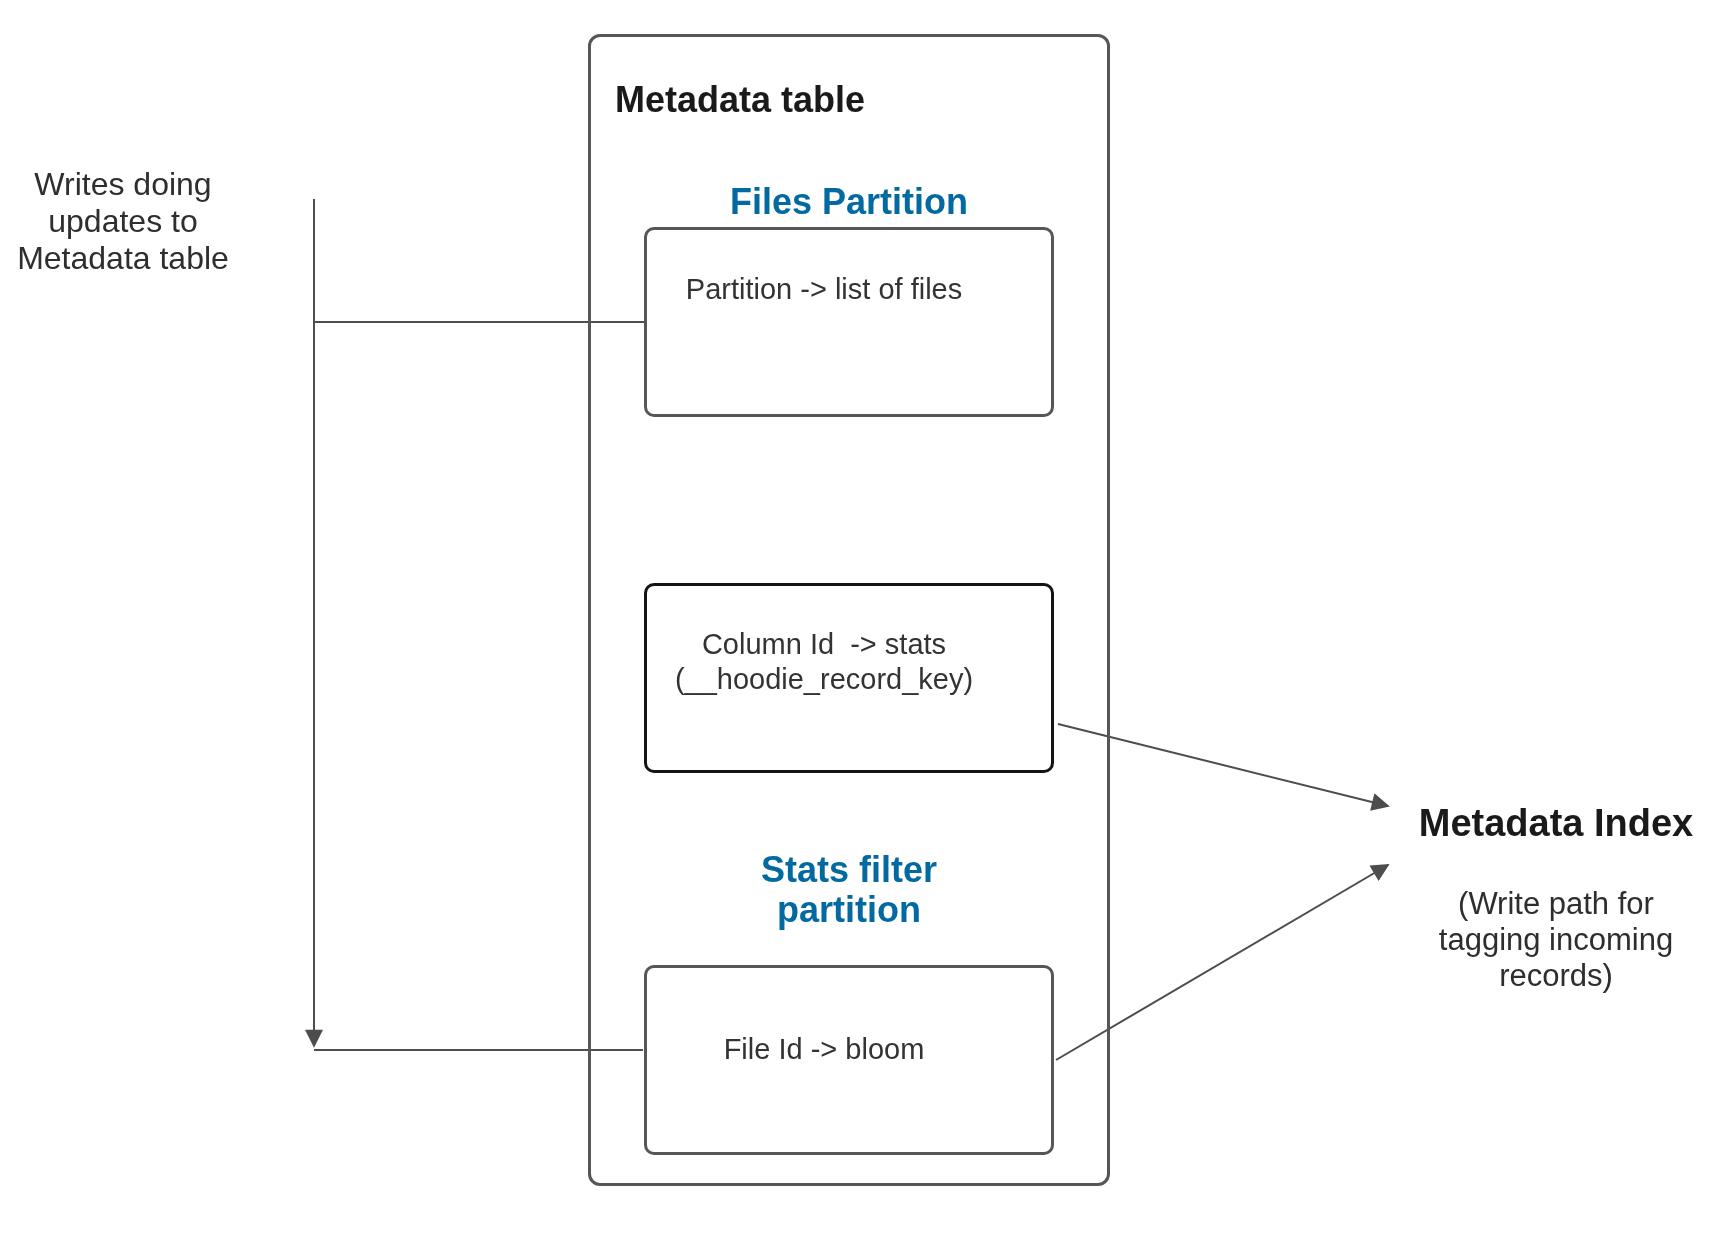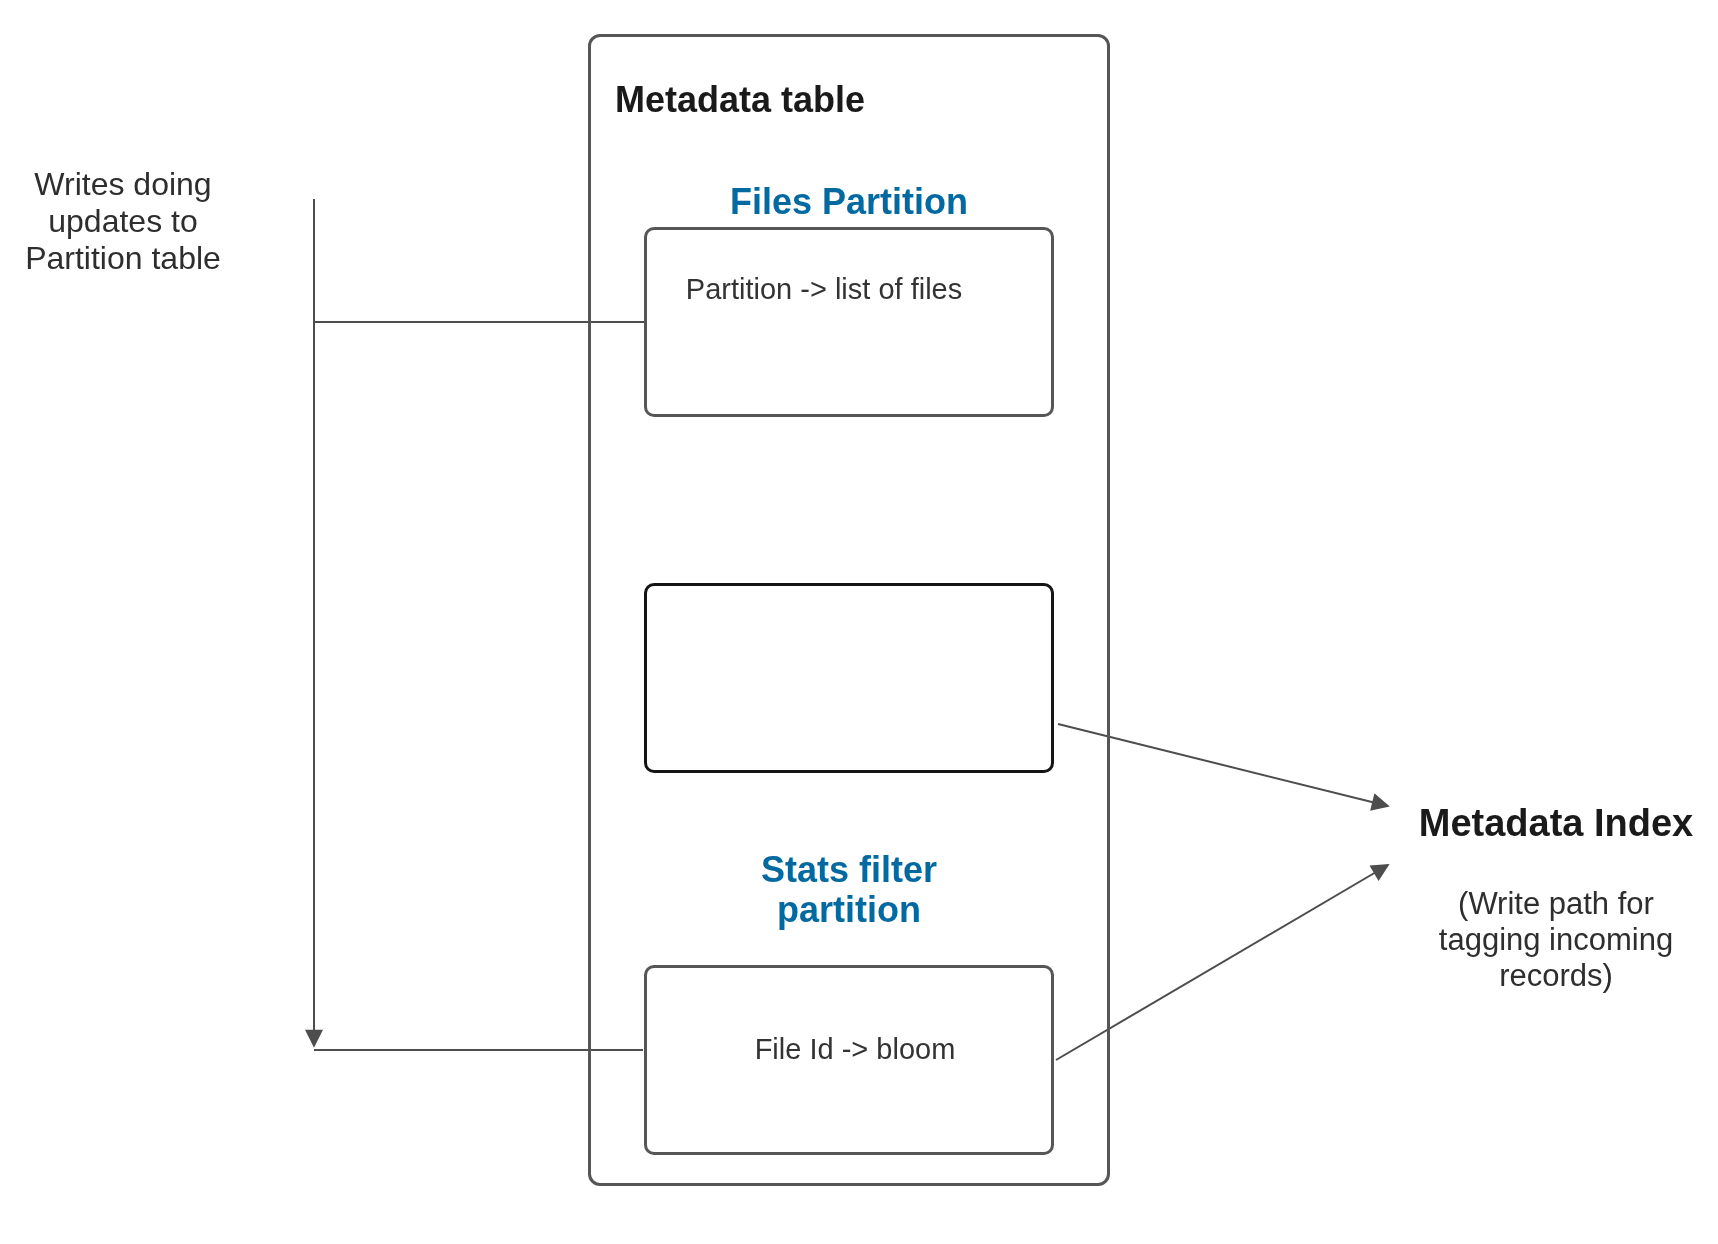--- a/index.html
+++ b/index.html
@@ -72,21 +72,21 @@
 
   .inner-box-label {
     left: 648px; width: 352px;
     text-align: center;
     font-size: 29px; line-height: 35px;
     color: #333333;
     white-space: pre-wrap;
   }
   .files-label { top: 272px; }
   .stats-label { top: 627px; }
-  .bloom-label { top: 1032px; padding-left: 31px; }
+  .bloom-label { top: 1032px; }
 
   .metadata-index-title {
     left: 1330px; top: 800px; width: 452px;
     text-align: center;
     font-size: 38px; line-height: 46px;
     font-weight: bold; color: #1a1a1a;
     white-space: nowrap;
   }
   .write-path-note {
     left: 1330px; top: 886px; width: 452px;
@@ -114,35 +114,37 @@
 
     <path d="M 314 1050 L 643 1050" stroke="#4d4d4d" stroke-width="2" fill="none"></path>
 
     <path d="M 1058 724 L 1388 806" stroke="#4d4d4d" stroke-width="2" fill="none" marker-end="url(#arrowhead)"></path>
 
     <path d="M 1056 1060 L 1388 865" stroke="#4d4d4d" stroke-width="2" fill="none" marker-end="url(#arrowhead)"></path>
   </svg>
 
   <div class="abs left-annotation">Writes doing
 updates to
-Partition table</div>
+Metadata table</div>
 
   <div class="abs outer-box"></div>
 
   <div class="abs outer-box-title">Metadata table</div>
 
   <div class="abs partition-heading files-heading">Files Partition</div>
 
   <div class="abs inner-box files-box"></div>
 
   <div class="abs inner-box-label files-label">Partition -&gt; list of files</div>
 
 
   <div class="abs inner-box stats-box"></div>
 
+  <div class="abs inner-box-label stats-label">Column Id  -&gt; stats
+(__hoodie_record_key)</div>
 
   <div class="abs partition-heading bloom-heading">Stats filter
 partition</div>
 
   <div class="abs inner-box bloom-box"></div>
 
   <div class="abs inner-box-label bloom-label">File Id -&gt; bloom</div>
 
   <div class="abs metadata-index-title">Metadata Index</div>
 

